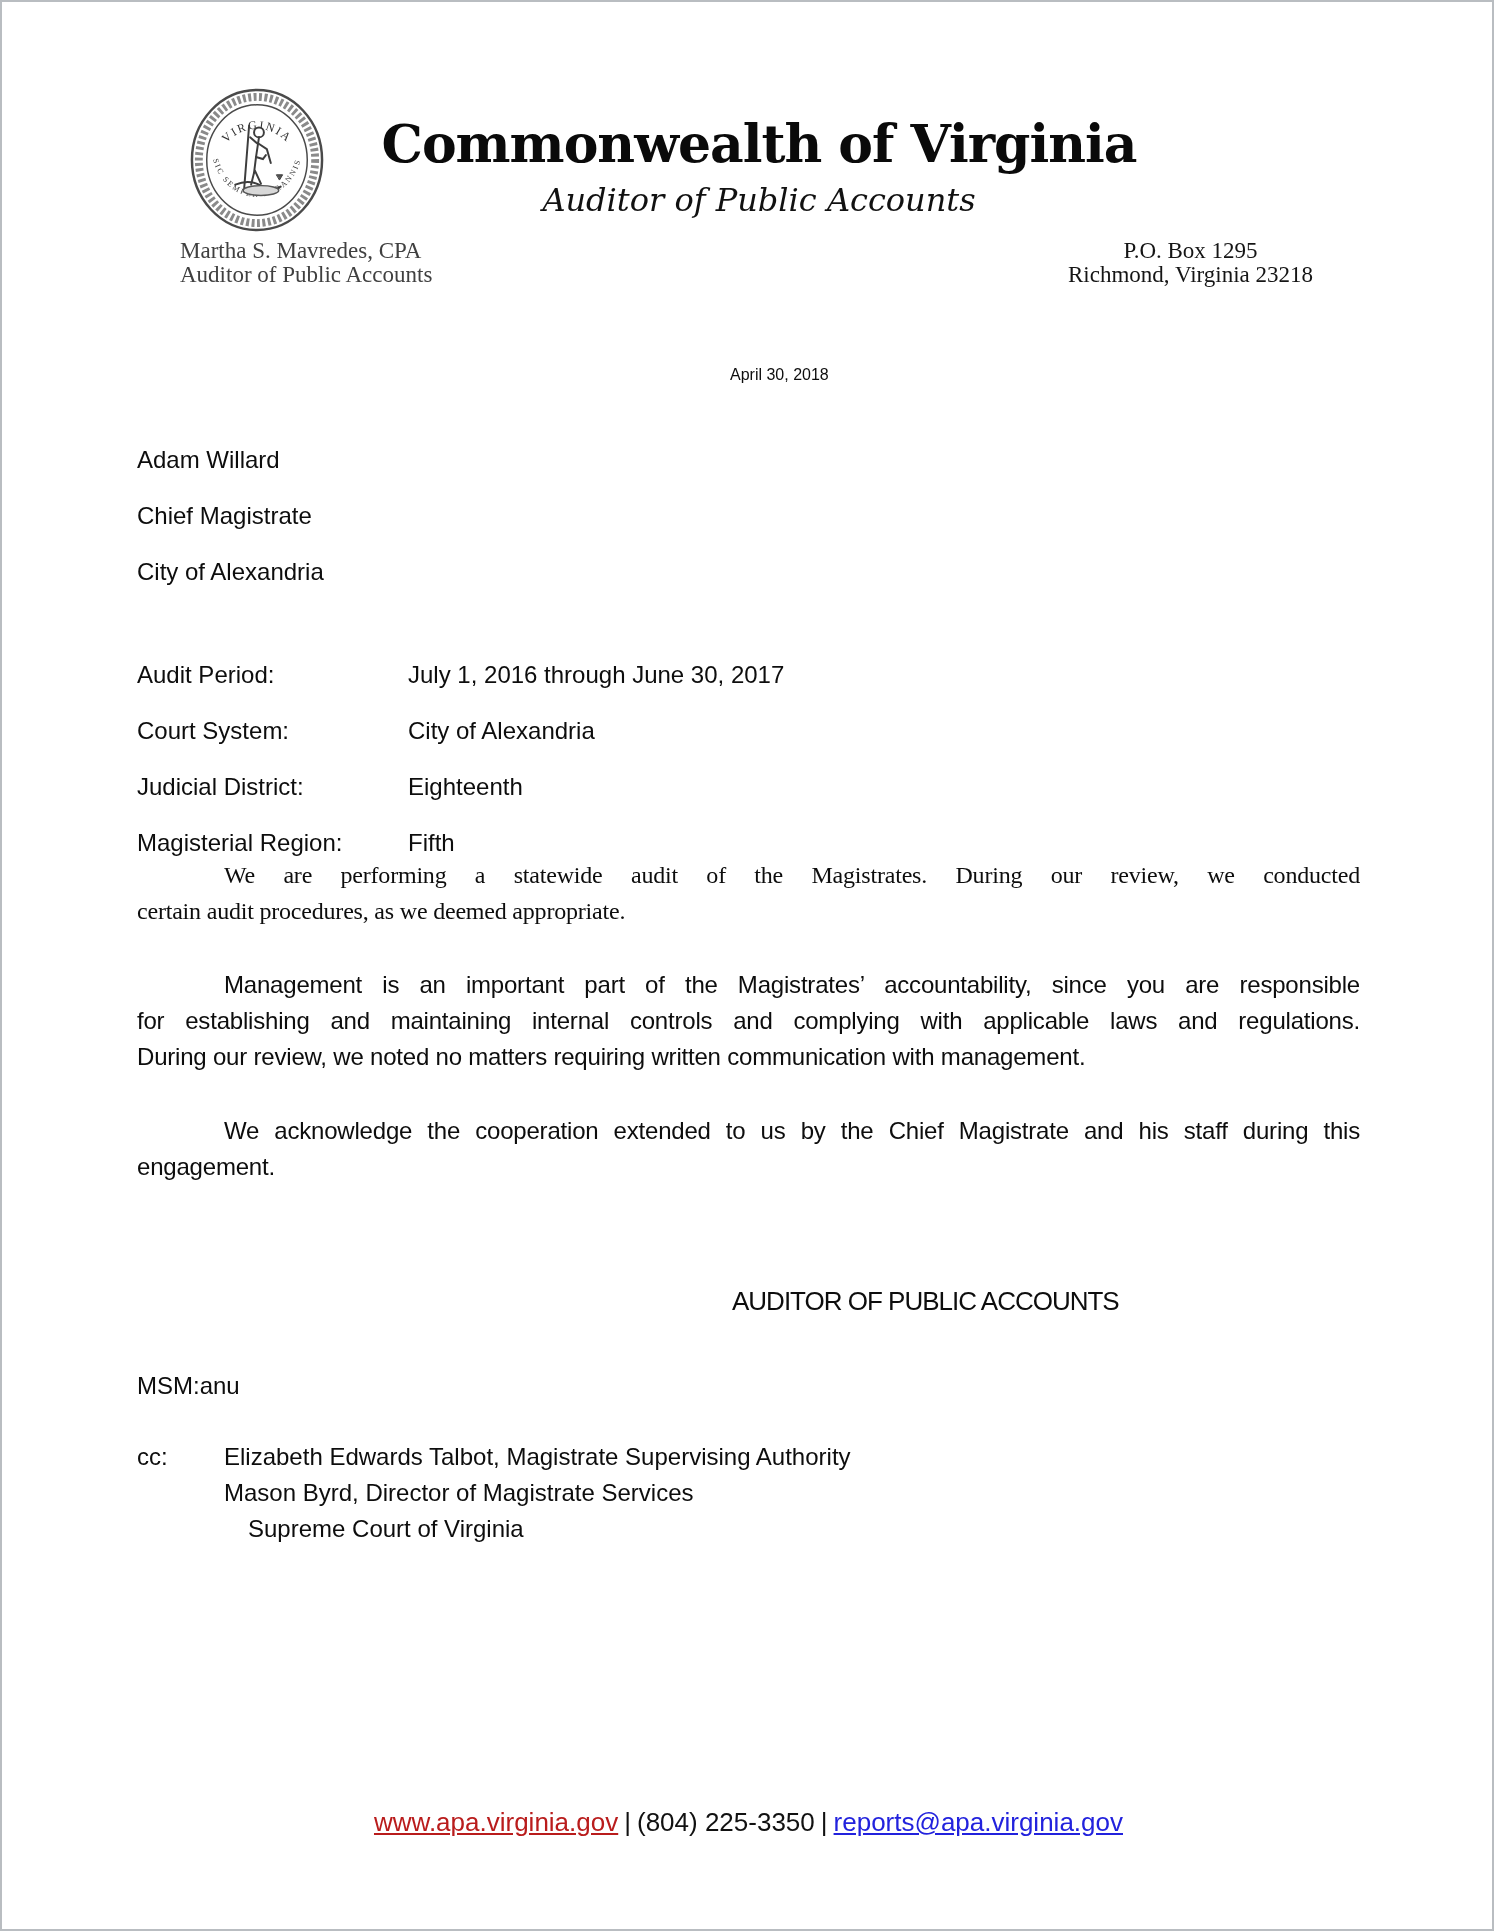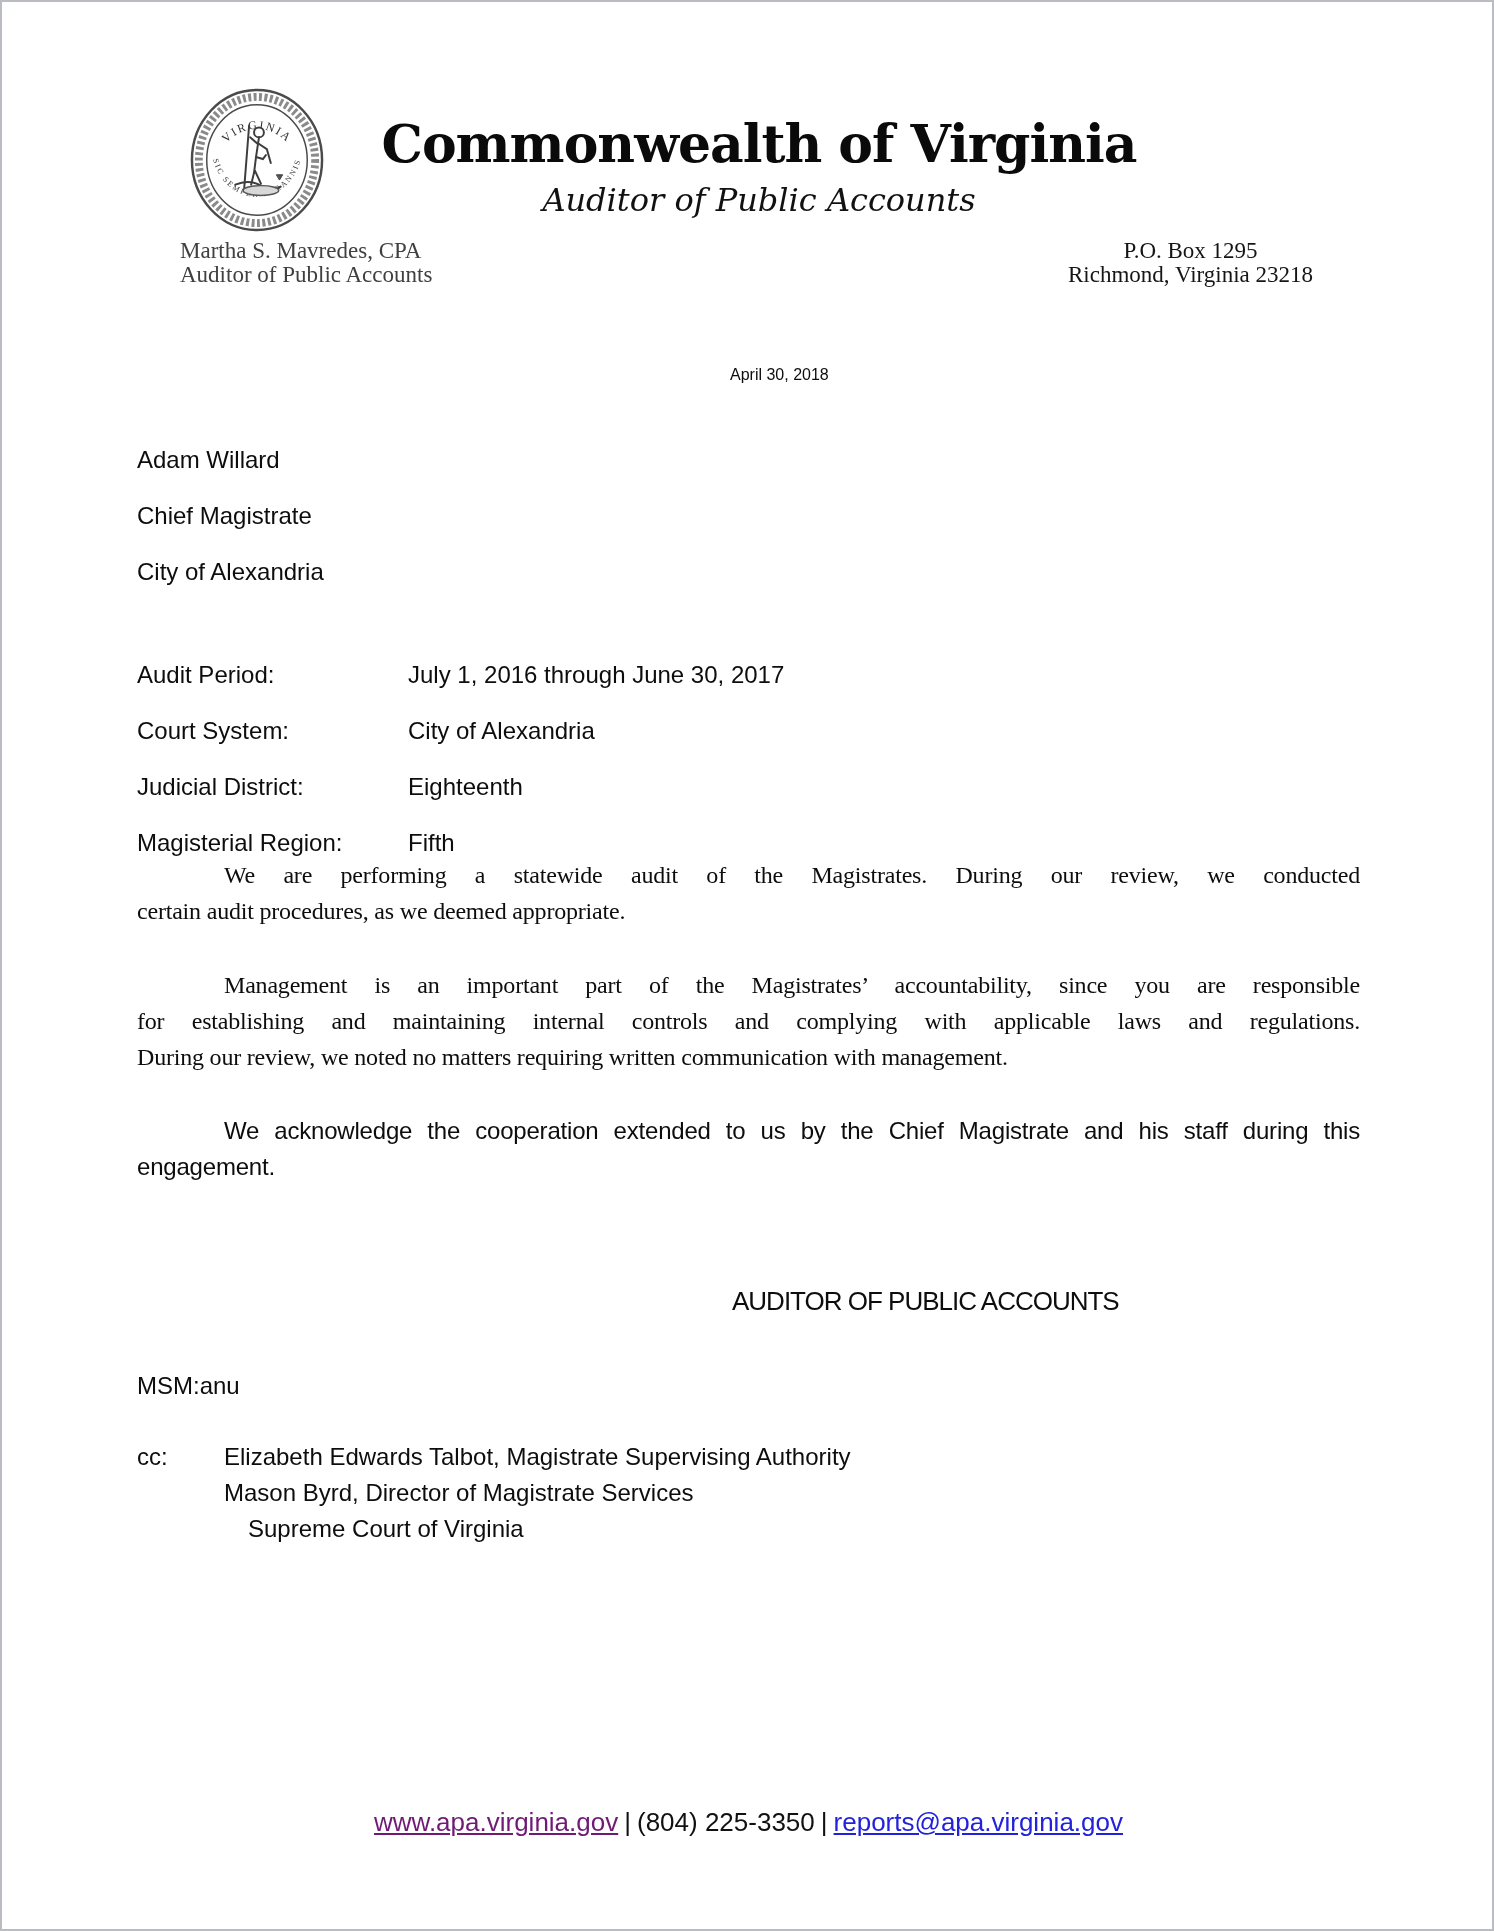--- a/index.html
+++ b/index.html
@@ -42,21 +42,21 @@
   .date-line{left:728px;top:355px;font-size:16px;line-height:36px;}
   .recipient{left:135px;top:440px;font-size:24px;line-height:36px;}
   .recipient .tline{margin-bottom:20px;}
   .audit-block{left:135px;top:655px;font-size:24px;line-height:36px;}
   .arow{margin-bottom:20px;display:flex;}
   .alabel{width:271px;flex:0 0 271px;}
   .para{
     left:135px;width:1223px;
     font-size:24px;line-height:36px;letter-spacing:-0.2px;
   }
-  .p1{top:855px;font-family:Liberation Serif, serif;} .p2{top:965px;font-family:Liberation Serif, serif;} .p3{top:1111px;}
+  .p1{top:855px;font-family:Liberation Serif, serif;} .p2{top:965px;} .p3{top:1111px;}
   .para .tline.just{text-align:justify;text-align-last:justify;}
   .para .tline.ind{text-indent:87px;}
   .signature-line{left:730px;top:1281px;font-size:26px;letter-spacing:-1px;line-height:36px;}
   .ref-line{left:135px;top:1366px;font-size:24px;line-height:36px;}
   .cc-label{left:135px;top:1437px;font-size:24px;line-height:36px;}
   .cc-lines{left:222px;top:1437px;font-size:24px;line-height:36px;}
   .cc-lines .tline:nth-child(3){padding-left:24px;}
   
   .footer{
     left:135px;top:1800px;width:1223px;text-align:center;
@@ -160,16 +160,16 @@
   <div class="abs ref-line">MSM:anu</div>
 
   <div class="abs cc-label">cc:</div>
   <div class="abs cc-lines">
       <div class="tline">Elizabeth Edwards Talbot, Magistrate Supervising Authority</div>
       <div class="tline">Mason Byrd, Director of Magistrate Services</div>
       <div class="tline">Supreme Court of Virginia</div>
     </div>
 
   <div class="abs footer">
-    <a style="color: #701a75;">www.apa.virginia.gov</a><span class="sep">|</span><span>(804) 225-3350</span><span class="sep">|</span><a style="color: rgb(34, 34, 221);">reports@apa.virginia.gov</a>
+    <a style="color: #b91c1c;">www.apa.virginia.gov</a><span class="sep">|</span><span>(804) 225-3350</span><span class="sep">|</span><a style="color: rgb(34, 34, 221);">reports@apa.virginia.gov</a>
   </div>
 
 </div>
 
 </body></html>

